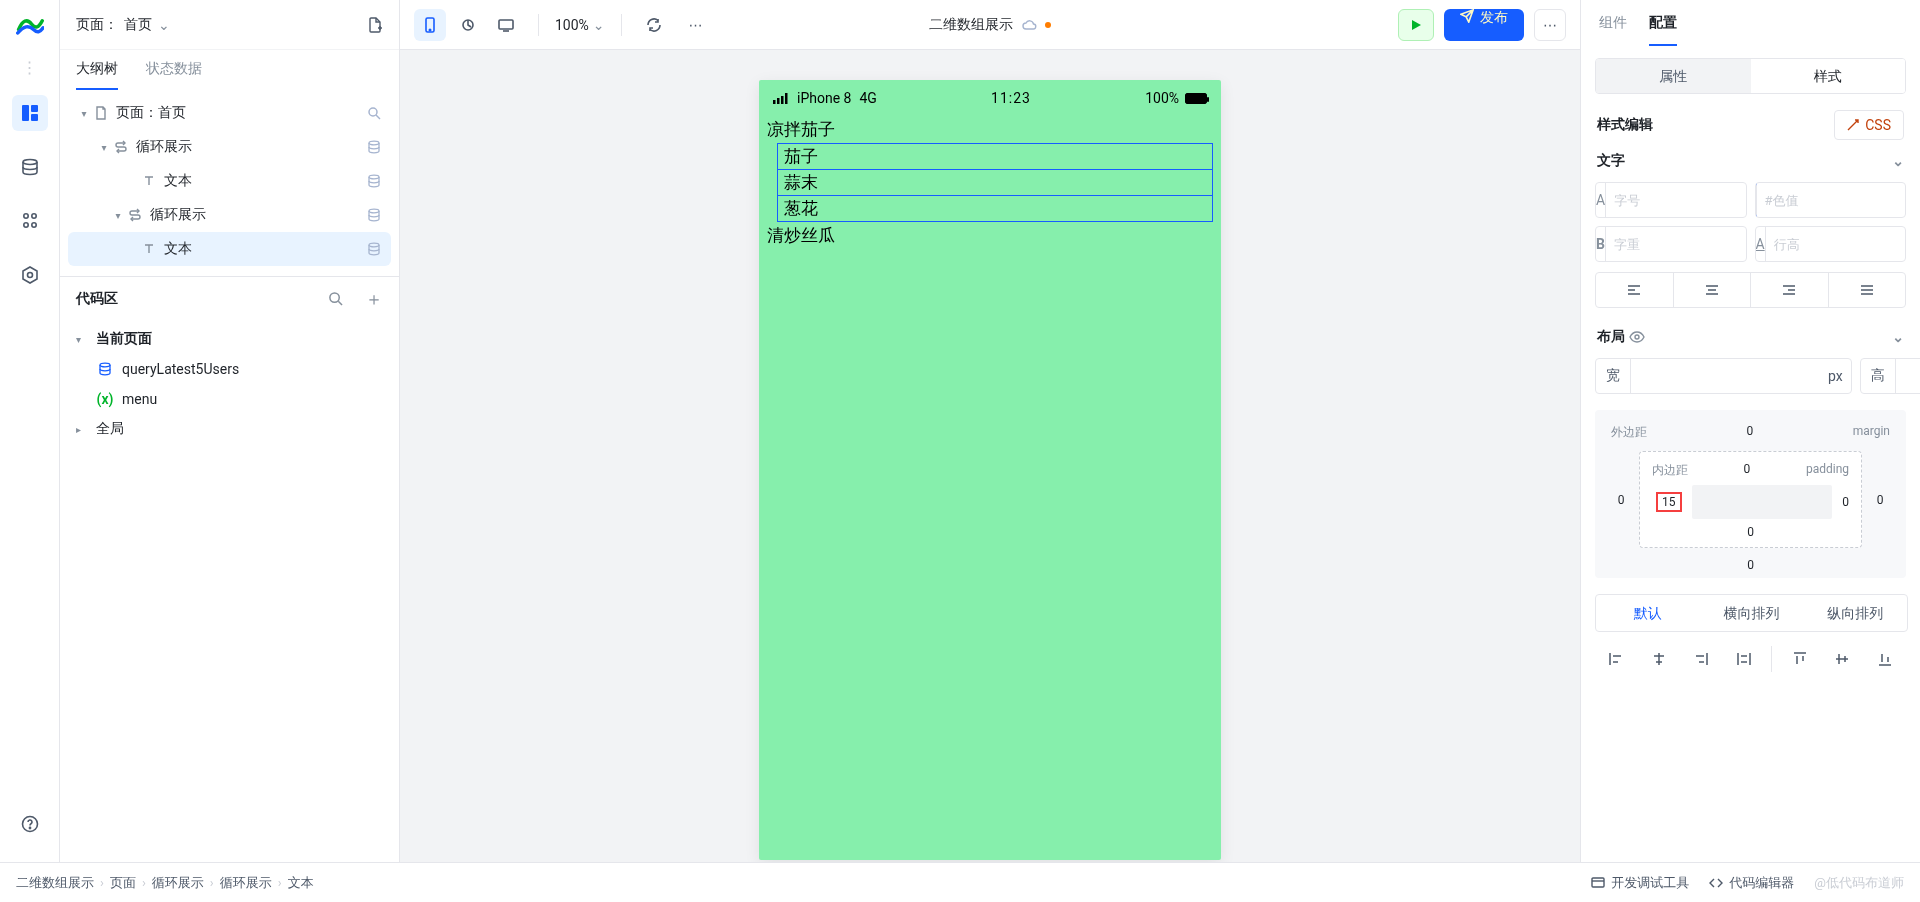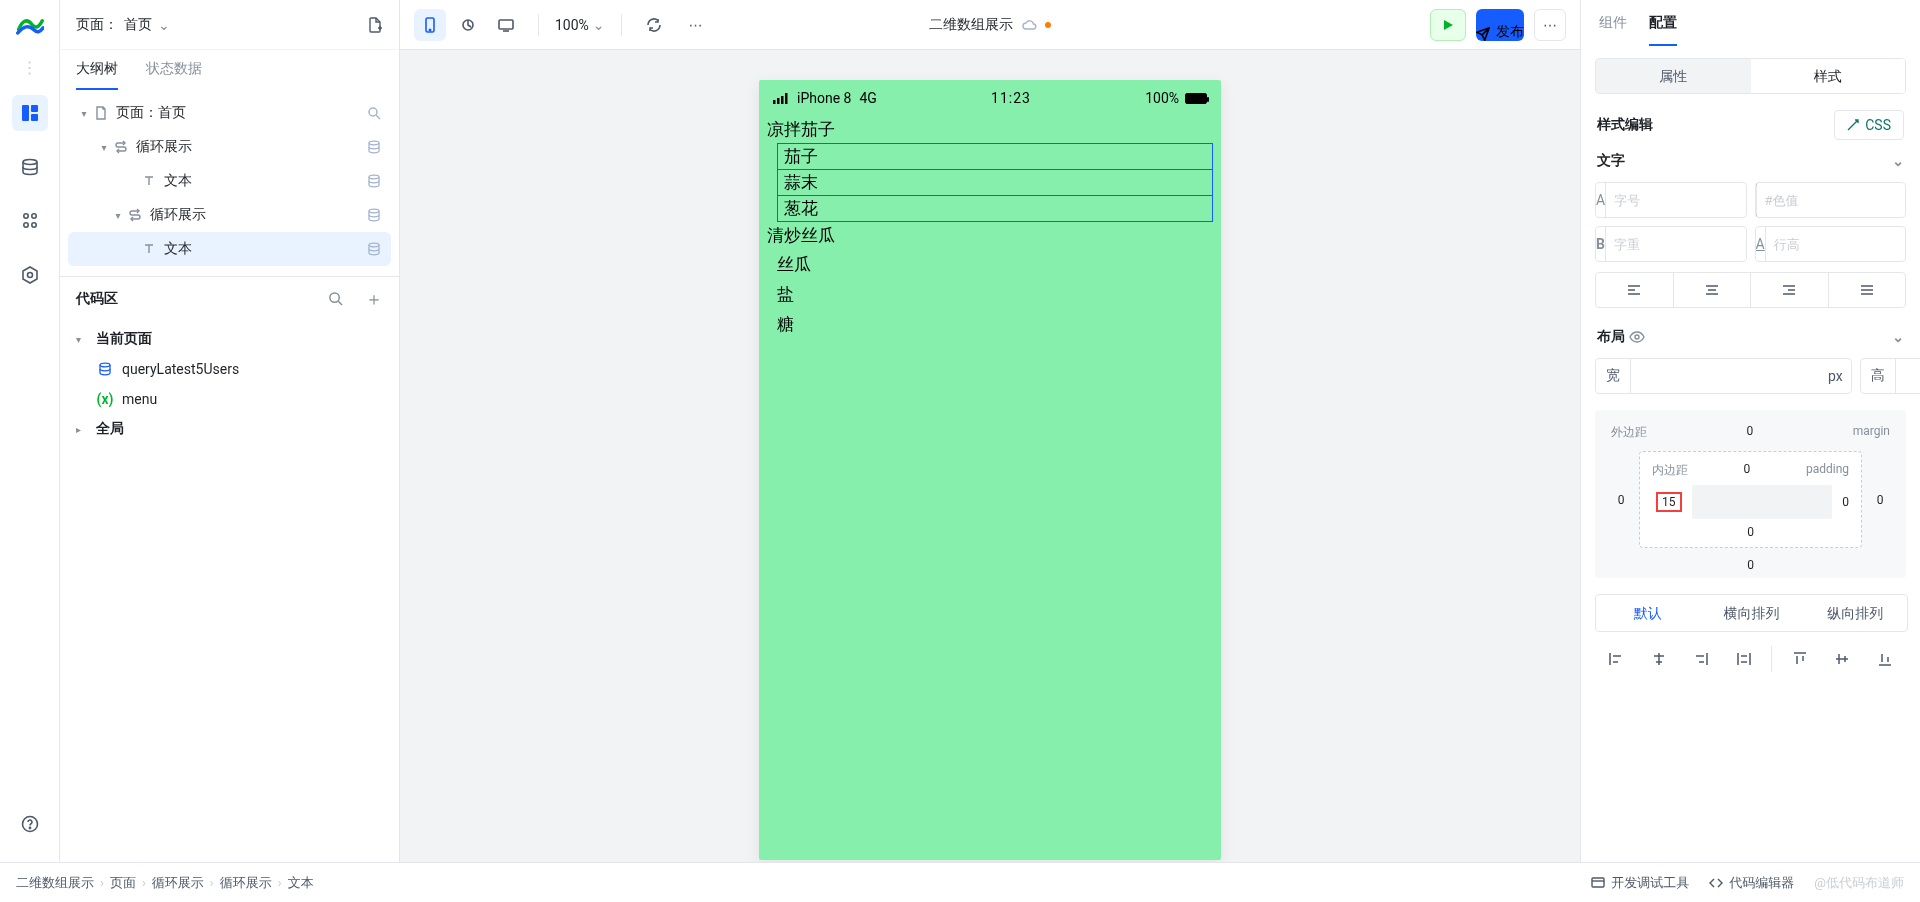--- a/index.html
+++ b/index.html
@@ -41,21 +41,21 @@
 .tb-group{display:flex;align-items:center;gap:6px}
 .tb-btn{height:32px;min-width:32px;padding:0 6px;display:flex;align-items:center;justify-content:center;border-radius:6px;color:#4e5969;cursor:pointer}
 .tb-btn.active{background:#e8f3ff;color:#165dff}
 .tb-sep{width:1px;height:22px;background:#e5e6eb;margin:0 6px}
 .tb-zoom{display:flex;align-items:center;gap:4px;color:#1f2329}
 .tb-title{position:absolute;left:50%;transform:translateX(-50%);display:flex;align-items:center;gap:8px;color:#1f2329}
 .tb-title .cloud{color:#a6b4cf}
 .orange-dot{width:6px;height:6px;border-radius:50%;background:#ff7d00;display:inline-block}
 .tb-right{margin-left:auto;display:flex;align-items:center;gap:10px}
 .btn-run{width:36px;height:32px;border-radius:6px;background:#e8ffea;border:1px solid #aff0b5;display:flex;align-items:center;justify-content:center;color:#00b42a;cursor:pointer}
-.btn-pub{height:32px;padding:0 0;border-radius:6px;background:#165dff;color:#000000;display:flex;align-items:flex-end;gap:6px;cursor:pointer}
+.btn-pub{height:32px;padding:0 16px;border-radius:6px;background:#165dff;color:#fef9c3;display:flex;align-items:flex-start;gap:6px;cursor:pointer}
 .btn-more{width:32px;height:32px;border:1px solid #e5e6eb;border-radius:6px;display:flex;align-items:center;justify-content:center;color:#4e5969;cursor:pointer}
 .canvas{flex:1;background:#f2f3f5;display:flex;justify-content:center;padding-top:30px;overflow:auto}
 .phone{width:462px;background:#86efac;border-radius:2px;box-shadow:0 4px 16px rgba(0,0,0,.08);height:780px;overflow:hidden}
 .statusbar{height:36px;display:flex;align-items:center;padding:0 14px;font-size:14px;color:#000}
 .sb-left{display:flex;align-items:center;gap:8px}
 .sb-mid{flex:1;text-align:center;letter-spacing:1px}
 .sb-right{display:flex;align-items:center;gap:6px}
 .battery{width:22px;height:11px;border:1px solid #000;border-radius:2px;position:relative}
 .battery:after{content:"";position:absolute;right:-3px;top:3px;width:2px;height:5px;background:#000;border-radius:1px}
 .battery i{display:block;height:100%;width:100%;background:#000}
@@ -66,21 +66,21 @@
 .plain{padding:0 8px 0 18px;font-size:17px;color:#000;line-height:30px}
 .rightpanel{width:340px;border-left:1px solid #e5e6eb;display:flex;flex-direction:column;min-height:0;overflow:auto}
 .rp-tabs{display:flex;gap:22px;padding:14px 18px 0 18px}
 .rp-tab{padding-bottom:12px;color:#86909c;cursor:pointer}
 .rp-tab.active{color:#1f2329;font-weight:600;border-bottom:2px solid #165dff}
 .seg{display:flex;margin:12px 14px 0 14px;border:1px solid #e5e6eb;border-radius:4px;overflow:hidden}
 .seg div{flex:1;text-align:center;height:34px;line-height:34px;cursor:pointer;background:#f2f3f5;color:#4e5969}
 .seg div.active{background:#fff;color:#1f2329}
 .sec-head{display:flex;align-items:center;padding:16px 16px 8px 16px;font-weight:600}
 .sec-head .sp{flex:1}
-.css-btn{height:30px;border:1px solid #e5e6eb;border-radius:4px;padding:0 12px;display:flex;align-items:center;gap:6px;font-weight:400;color:#0f766e;cursor:pointer}
+.css-btn{height:30px;border:1px solid #e5e6eb;border-radius:4px;padding:0 12px;display:flex;align-items:center;gap:6px;font-weight:400;color:#c2410c;cursor:pointer}
 .field-row{display:flex;gap:8px;padding:4px 14px}
 .inp{flex:1;height:36px;border:1px solid #e5e6eb;border-radius:4px;display:flex;align-items:center;overflow:hidden}
 .inp .pre{width:34px;display:flex;align-items:center;justify-content:center;color:#86909c;border-right:1px solid #e5e6eb;height:100%}
 .inp .sw{width:34px;height:100%;border-right:1px solid #e5e6eb}
 .inp input{flex:1;border:none;outline:none;height:100%;padding:0 8px;font-size:13px;color:#1f2329;background:transparent}
 .inp input::placeholder{color:#c9cdd4}
 .align-row{display:flex;gap:0;padding:6px 14px 2px 14px}
 .align-row .ab{flex:1;height:36px;border:1px solid #e5e6eb;display:flex;align-items:center;justify-content:center;color:#4e5969;cursor:pointer;margin-left:-1px}
 .align-row .ab:first-child{margin-left:0;border-radius:4px 0 0 4px}
 .align-row .ab:last-child{border-radius:0 4px 4px 0}
@@ -295,21 +295,21 @@
           </span>
           <span>queryLatest5Users</span>
         </div>
         <div class="crow">
           <span class="tw"></span>
           <span class="cic var">(x)</span>
           <span>menu</span>
         </div>
         <div class="crow">
           <span class="tw">▸</span>
-          <span style="font-weight:700">全局</span>
+          <span style="font-weight:400">全局</span>
         </div>
       </div>
   </div>
 
   <div class="center">
     <div class="toolbar" style="position:relative">
       <div class="tb-group">
         <div class="tb-btn active">
             <svg width="16" height="16" viewBox="0 0 16 16" fill="none" stroke="currentColor" stroke-width="1.6">
               <rect x="4" y="1" width="8" height="14" rx="1.5"></rect>
@@ -396,25 +396,20 @@
                 <div class="pad">茄子</div>
               </div>
               <div class="ing">
                 <div class="pad">蒜末</div>
               </div>
               <div class="ing last" style="border-bottom: 1px solid rgb(22, 93, 255);">
                 <div class="pad">葱花</div>
               </div>
             </div>
             <div class="recipe-title">清炒丝瓜</div>
-            <div>
-              <div class="plain">丝瓜</div>
-              <div class="plain">盐</div>
-              <div class="plain">糖</div>
-            </div>
           </div>
       </div>
     </div>
   </div>
 
   <div class="rightpanel">
     <div class="rp-tabs">
       <div class="rp-tab">组件</div>
       <div class="rp-tab active">配置</div>
     </div>

